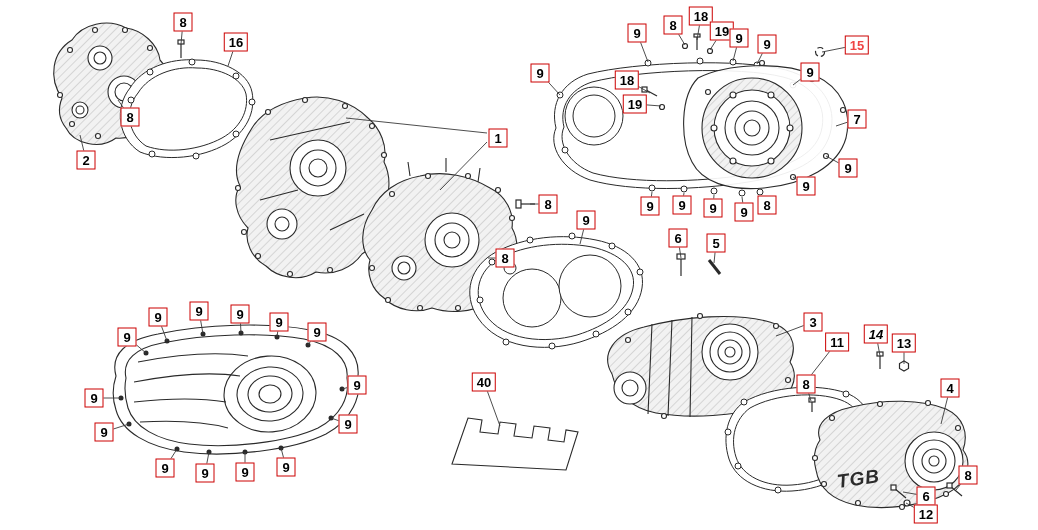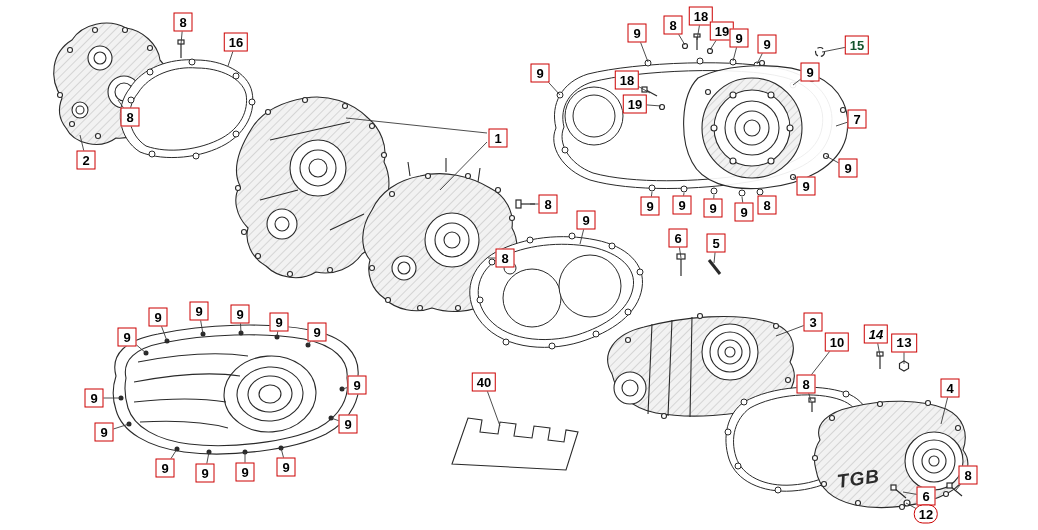--- a/index.html
+++ b/index.html
@@ -380,21 +380,21 @@
       <div class="callout" style="left: 86px; top: 160px; border-color: rgb(204, 0, 0); color: rgb(0, 0, 0);">2</div>
       <div class="callout" style="left: 498px; top: 138px; border-color: rgb(204, 0, 0); color: rgb(0, 0, 0);">1</div>
       <div class="callout" style="left: 548px; top: 204px; border-color: rgb(204, 0, 0); color: rgb(0, 0, 0);">8</div>
       <div class="callout" style="left: 505px; top: 258px; border-color: rgb(204, 0, 0); color: rgb(0, 0, 0);">8</div>
       <div class="callout" style="left: 637px; top: 33px; border-color: rgb(204, 0, 0); color: rgb(0, 0, 0);">9</div>
       <div class="callout" style="left: 673px; top: 25px; border-color: rgb(204, 0, 0); color: rgb(0, 0, 0);">8</div>
       <div class="callout" style="left: 701px; top: 16px; border-color: rgb(204, 0, 0); color: rgb(0, 0, 0);">18</div>
       <div class="callout" style="left: 722px; top: 31px; border-color: rgb(204, 0, 0); color: rgb(0, 0, 0);">19</div>
       <div class="callout" style="left: 739px; top: 38px; border-color: rgb(204, 0, 0); color: rgb(0, 0, 0);">9</div>
       <div class="callout" style="left: 767px; top: 44px; border-color: rgb(204, 0, 0); color: rgb(0, 0, 0);">9</div>
-      <div class="callout" style="left: 857px; top: 45px; border-color: rgb(204, 0, 0); color: #14532d;">15</div>
+      <div class="callout" style="left: 857px; top: 45px; border-color: rgb(204, 0, 0); color: #ef4444;">15</div>
       <div class="callout" style="left: 810px; top: 72px; border-color: rgb(204, 0, 0); color: rgb(0, 0, 0);">9</div>
       <div class="callout" style="left: 540px; top: 73px; border-color: rgb(204, 0, 0); color: rgb(0, 0, 0);">9</div>
       <div class="callout" style="left: 627px; top: 80px; border-color: rgb(204, 0, 0); color: rgb(0, 0, 0);">18</div>
       <div class="callout" style="left: 635px; top: 104px; border-color: rgb(204, 0, 0); color: rgb(0, 0, 0);">19</div>
       <div class="callout" style="left: 857px; top: 119px; border-color: rgb(204, 0, 0); color: rgb(0, 0, 0);">7</div>
       <div class="callout" style="left: 848px; top: 168px; border-color: rgb(204, 0, 0); color: rgb(0, 0, 0);">9</div>
       <div class="callout" style="left: 806px; top: 186px; border-color: rgb(204, 0, 0); color: rgb(0, 0, 0);">9</div>
       <div class="callout" style="left: 650px; top: 206px; border-color: rgb(204, 0, 0); color: rgb(0, 0, 0);">9</div>
       <div class="callout" style="left: 682px; top: 205px; border-color: rgb(204, 0, 0); color: rgb(0, 0, 0);">9</div>
       <div class="callout" style="left: 713px; top: 208px; border-color: rgb(204, 0, 0); color: rgb(0, 0, 0);">9</div>
@@ -411,24 +411,24 @@
       <div class="callout" style="left: 317px; top: 332px; border-color: rgb(204, 0, 0); color: rgb(0, 0, 0);">9</div>
       <div class="callout" style="left: 94px; top: 398px; border-color: rgb(204, 0, 0); color: rgb(0, 0, 0);">9</div>
       <div class="callout" style="left: 357px; top: 385px; border-color: rgb(204, 0, 0); color: rgb(0, 0, 0);">9</div>
       <div class="callout" style="left: 104px; top: 432px; border-color: rgb(204, 0, 0); color: rgb(0, 0, 0);">9</div>
       <div class="callout" style="left: 348px; top: 424px; border-color: rgb(204, 0, 0); color: rgb(0, 0, 0);">9</div>
       <div class="callout" style="left: 165px; top: 468px; border-color: rgb(204, 0, 0); color: rgb(0, 0, 0);">9</div>
       <div class="callout" style="left: 205px; top: 473px; border-color: rgb(204, 0, 0); color: rgb(0, 0, 0);">9</div>
       <div class="callout" style="left: 245px; top: 472px; border-color: rgb(204, 0, 0); color: rgb(0, 0, 0);">9</div>
       <div class="callout" style="left: 286px; top: 467px; border-color: rgb(204, 0, 0); color: rgb(0, 0, 0);">9</div>
       <div class="callout" style="left: 813px; top: 322px; border-color: rgb(204, 0, 0); color: rgb(0, 0, 0);">3</div>
-      <div class="callout" style="left: 837px; top: 342px; border-color: rgb(204, 0, 0); color: rgb(0, 0, 0);">10</div>
+      <div class="callout" style="left: 837px; top: 342px; border-color: rgb(204, 0, 0); color: rgb(0, 0, 0);">11</div>
       <div class="callout" style="left: 876px; top: 334px; border-color: rgb(204, 0, 0); color: rgb(0, 0, 0); font-style: italic;">14</div>
-      <div class="callout" style="left: 904px; top: 343px; border-color: rgb(204, 0, 0); color: rgb(0, 0, 0); font-family: Liberation Mono, monospace;">13</div>
+      <div class="callout" style="left: 904px; top: 343px; border-color: rgb(204, 0, 0); color: rgb(0, 0, 0);">13</div>
       <div class="callout" style="left: 950px; top: 388px; border-color: rgb(204, 0, 0); color: rgb(0, 0, 0);">4</div>
       <div class="callout" style="left: 806px; top: 384px; border-color: rgb(204, 0, 0); color: rgb(0, 0, 0);">8</div>
       <div class="callout" style="left: 484px; top: 382px; border-color: rgb(204, 0, 0); color: rgb(0, 0, 0);">40</div>
       <div class="callout" style="left: 968px; top: 475px; border-color: rgb(204, 0, 0); color: rgb(0, 0, 0);">8</div>
       <div class="callout" style="left: 926px; top: 496px; border-color: rgb(204, 0, 0); color: rgb(0, 0, 0);">6</div>
-      <div class="callout" style="left: 926px; top: 514px; border-color: rgb(204, 0, 0); color: rgb(0, 0, 0); border-radius: 9px;">12</div>
+      <div class="callout" style="left: 926px; top: 514px; border-color: rgb(204, 0, 0); color: rgb(0, 0, 0);">12</div>
     </div>
 
 </div>
 
 </body></html>

